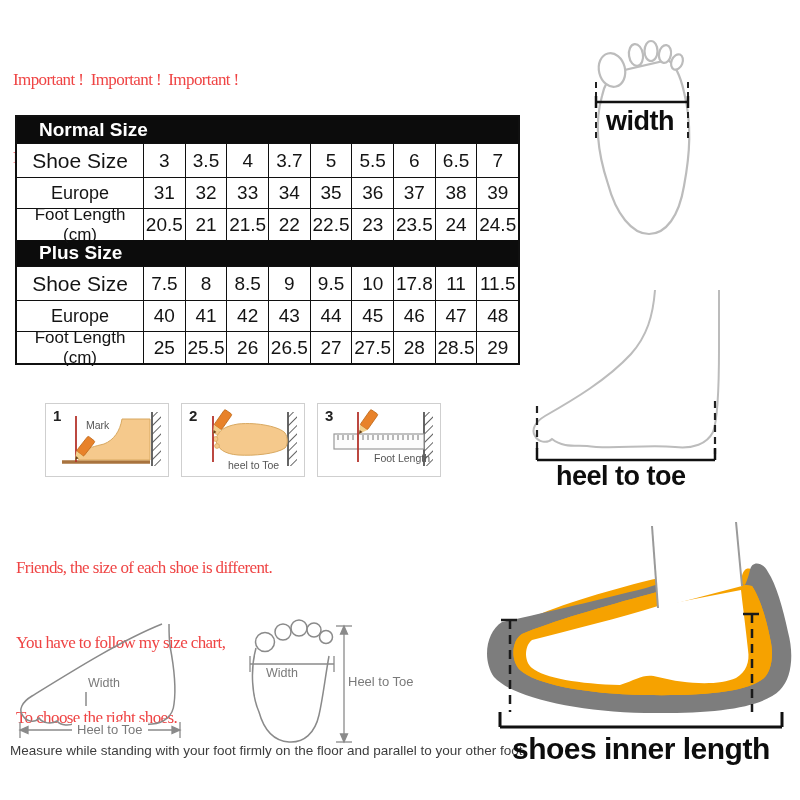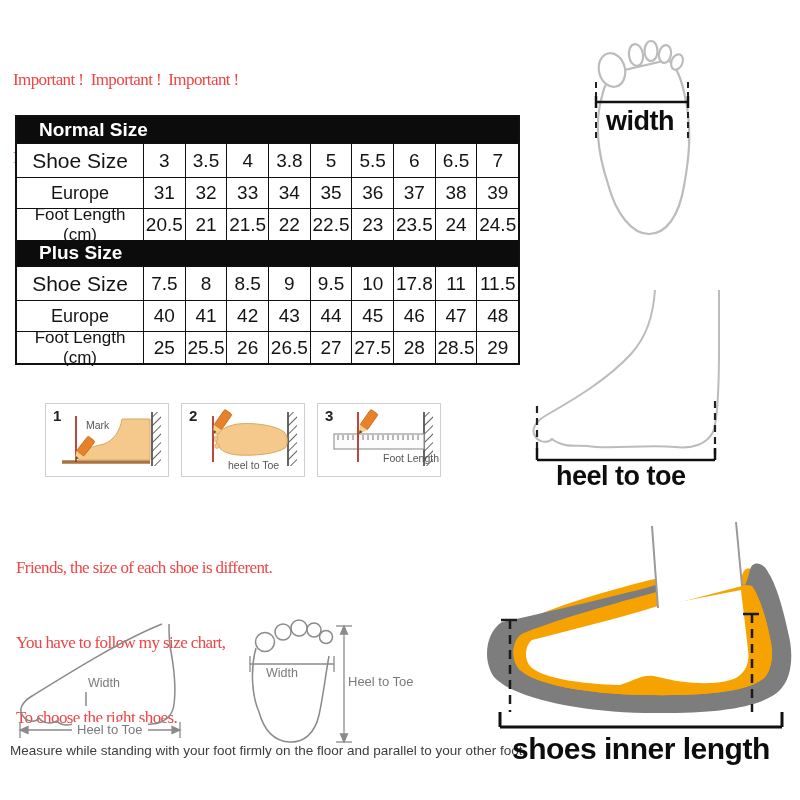--- a/index.html
+++ b/index.html
@@ -52,21 +52,21 @@
   <div>Please follow the picture to measure the length of your accurate foot.</div>
 </div>
 
 <div class="abs" id="sizetable">
   <div class="bar">Normal Size</div>
   <div class="trow r-shoe h33">
     <span class="tl">Shoe Size</span>
       <span class="tc">3</span>
       <span class="tc">3.5</span>
       <span class="tc">4</span>
-      <span class="tc">3.8</span>
+      <span class="tc">3.7</span>
       <span class="tc">5</span>
       <span class="tc">5.5</span>
       <span class="tc">6</span>
       <span class="tc">6.5</span>
       <span class="tc">7</span>
   </div>
   <div class="trow r-euro h30">
     <span class="tl">Europe</span>
       <span class="tc">31</span>
       <span class="tc">32</span>
@@ -202,21 +202,21 @@
           <line x1="80" y1="31" x2="80" y2="36"></line>
           <line x1="85" y1="31" x2="85" y2="36"></line>
           <line x1="90" y1="31" x2="90" y2="36"></line>
           <line x1="95" y1="31" x2="95" y2="36"></line>
           <line x1="100" y1="31" x2="100" y2="36"></line>
       </g>
       <line x1="40" y1="8" x2="40" y2="58" stroke="#b5342c" stroke-width="1.8"></line>
       <use href="#pencil" transform="translate(41 30) rotate(35)"></use>
     </svg>
     <span class="pnum">3</span>
-    <span class="plabel" style="left:65px;top:48px">Foot Length</span>
+    <span class="plabel" style="left:56px;top:48px">Foot Length</span>
   </div>
 </div>
 
 <div class="abs red" id="notes">
   <div>Friends, the size of each shoe is different.</div>
   <div>You have to follow my size chart,</div>
   <div>To choose the right shoes.</div>
 </div>
 
 <svg class="abs" style="left:12px;top:612px" width="450" height="135" viewBox="0 0 450 135">

